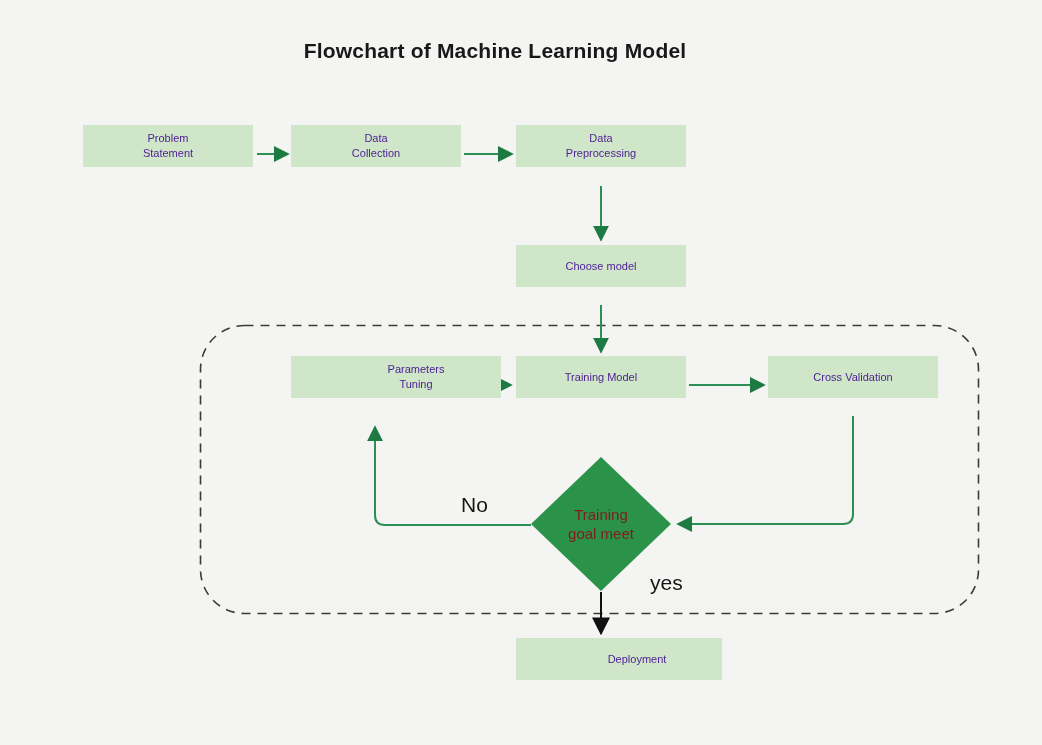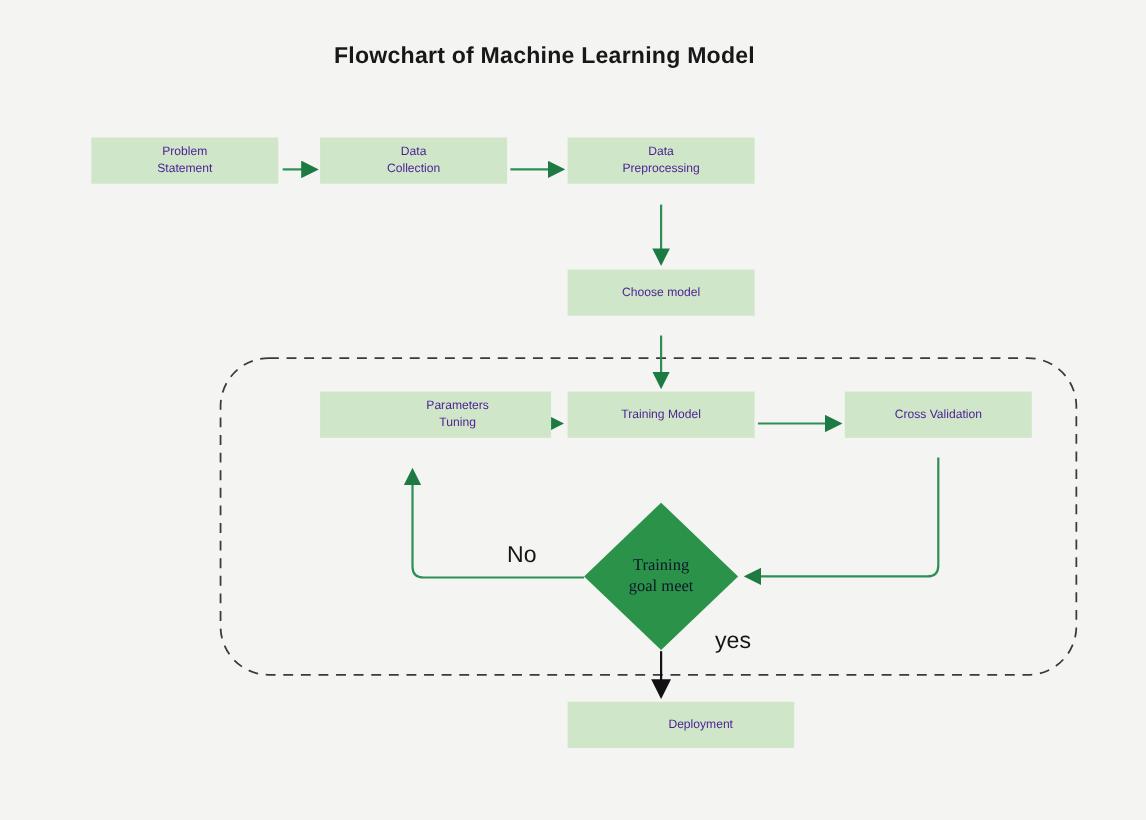--- a/index.html
+++ b/index.html
@@ -23,21 +23,21 @@
   .node.collect{left:291px;top:125px;}
   .node.preproc{left:516px;top:125px;}
   .node.choose {left:516px;top:232px;margin-top:13px;}
   .node.tuning {left:291px;top:356px;padding-left:40px;}
   .node.train  {left:516px;top:356px;}
   .node.crossv {left:768px;top:356px;}
   .node.deploy {left:516px;top:638px;padding-left:36px;}
   .decision-label{
     position:absolute;left:531px;top:457px;width:140px;height:134px;
     display:flex;align-items:center;justify-content:center;text-align:center;
-    font-size:15px;line-height:1.3;color:#0f172a;white-space:pre-line;font-family:Liberation Serif, serif;
+    font-size:15px;line-height:1.3;color:#7f1d1d;white-space:pre-line;
   }
   .edge-label{
     position:absolute;font-size:21px;color:#161616;
   }
   .edge-label.no {left:461px;top:493px;}
   .edge-label.yes{left:650px;top:571px;}
 </style>
 </head>
 <body>
 

